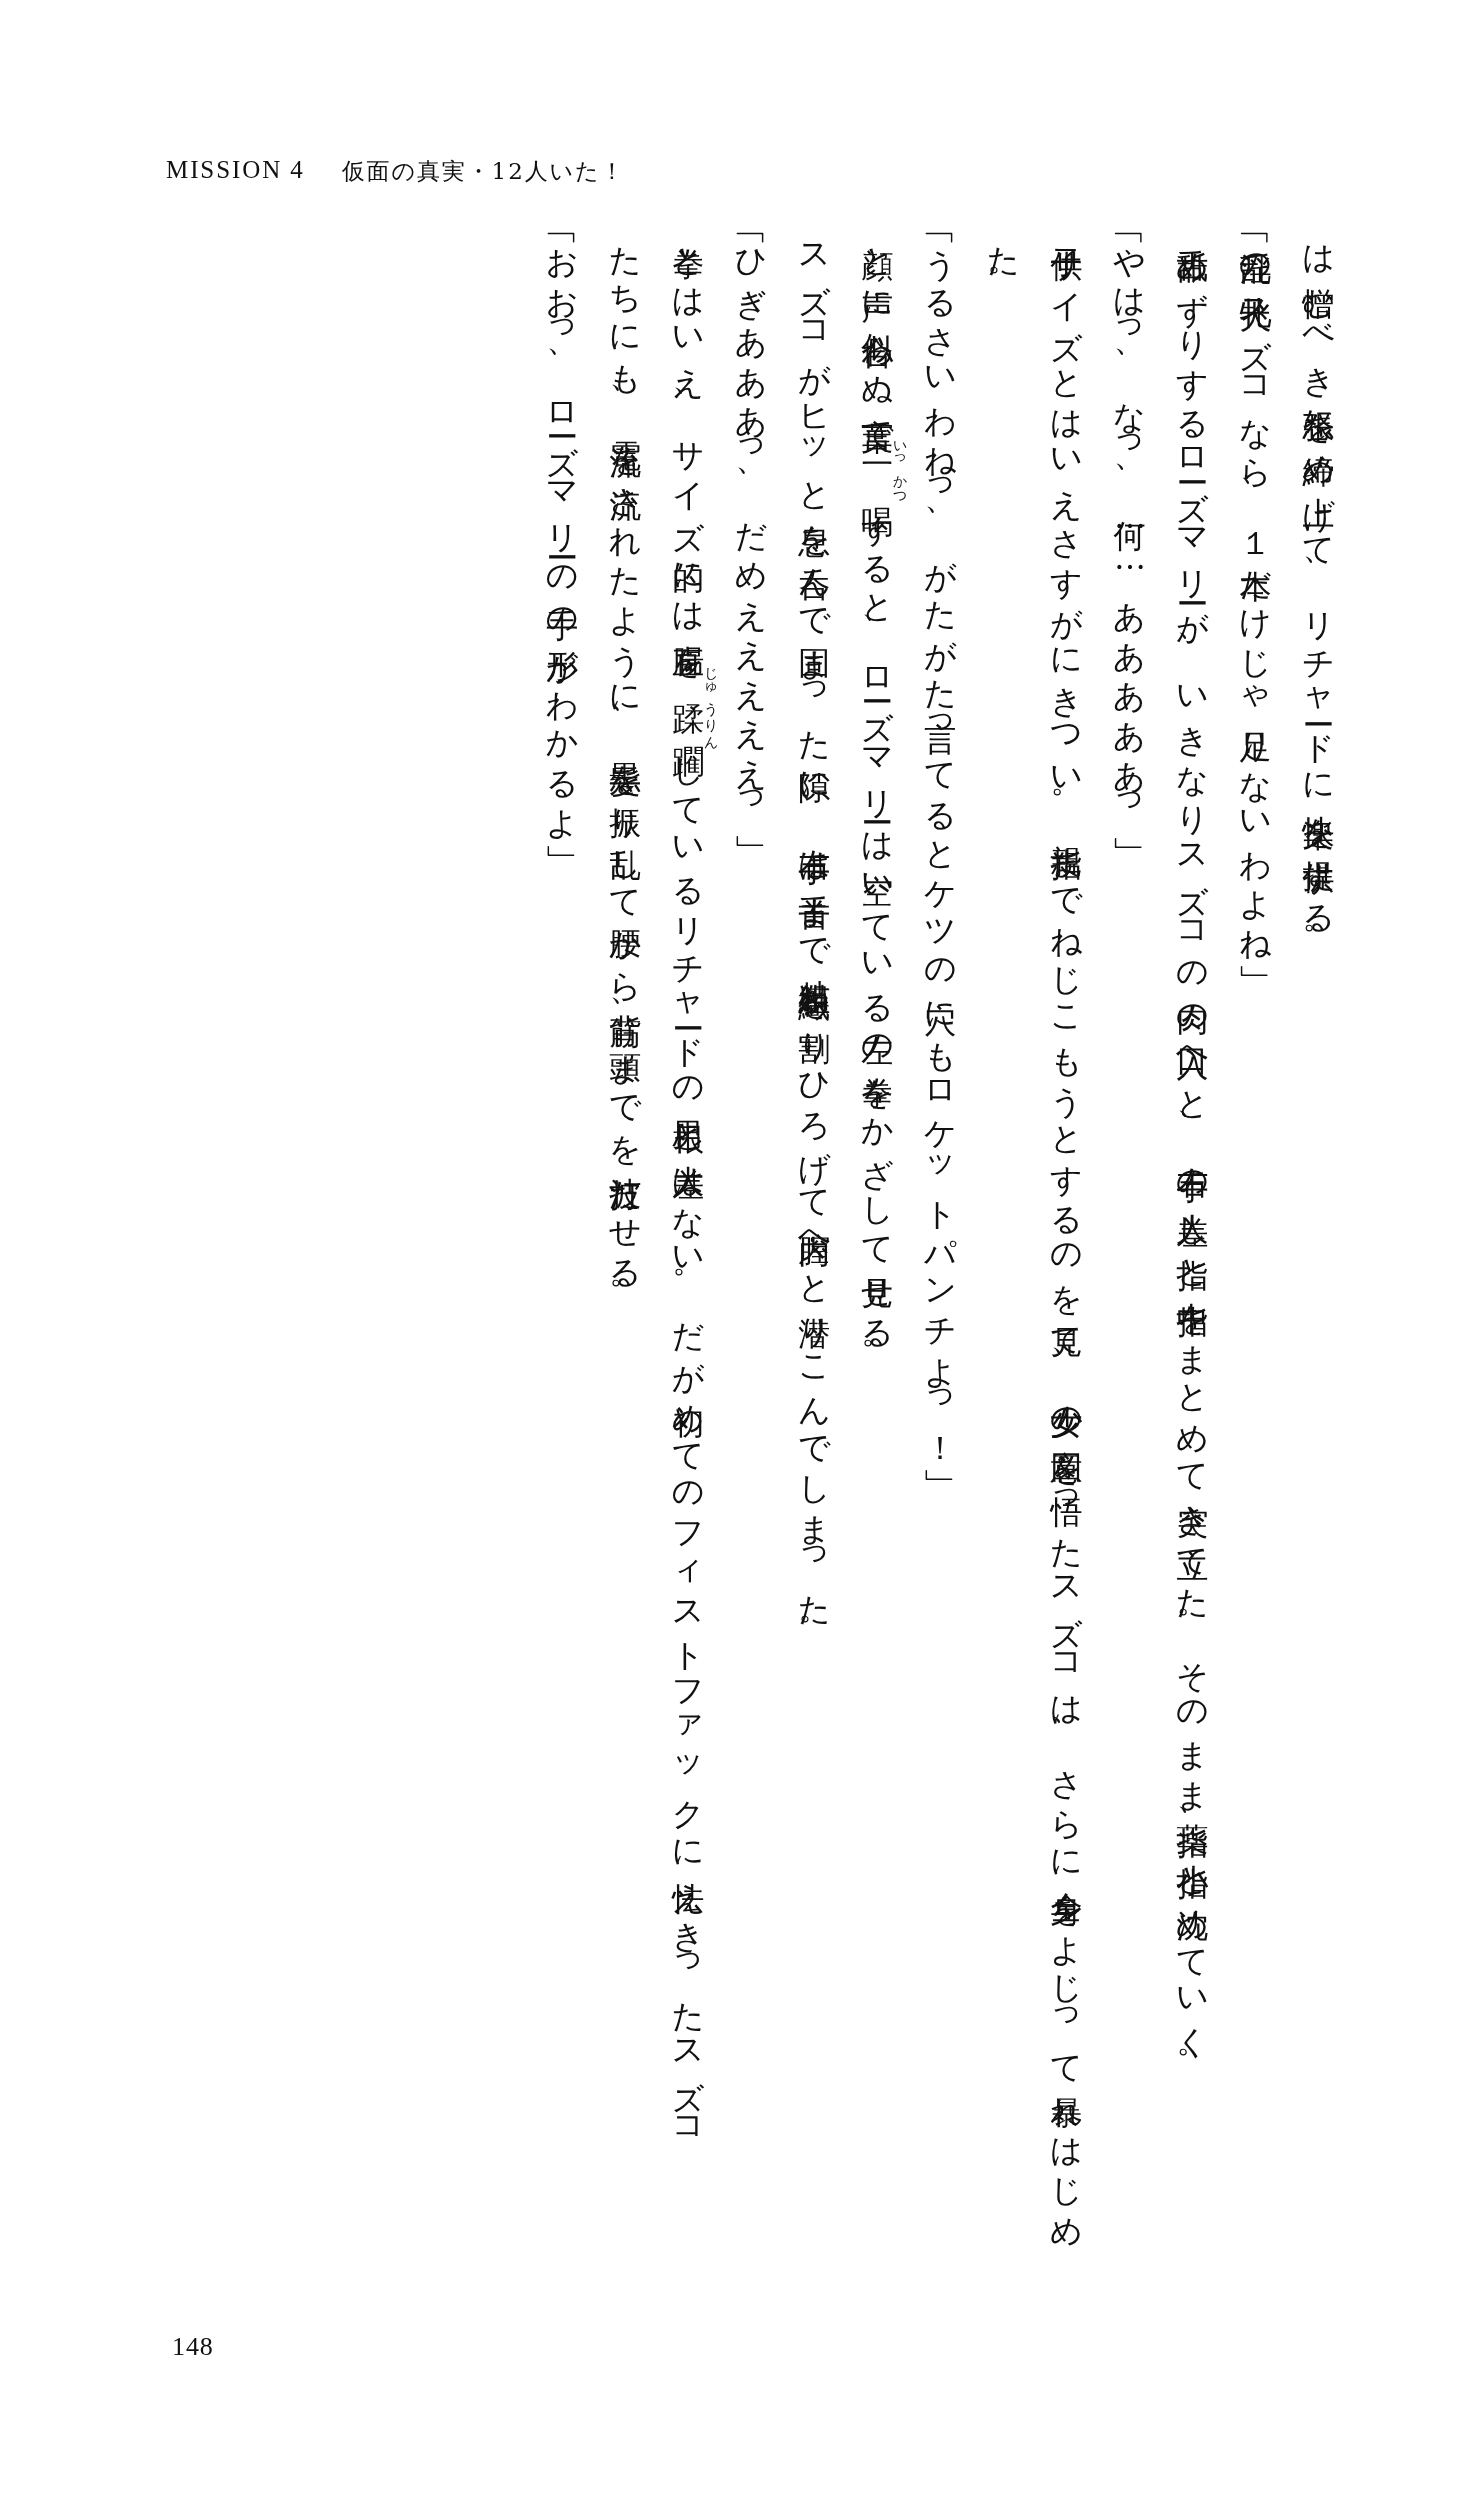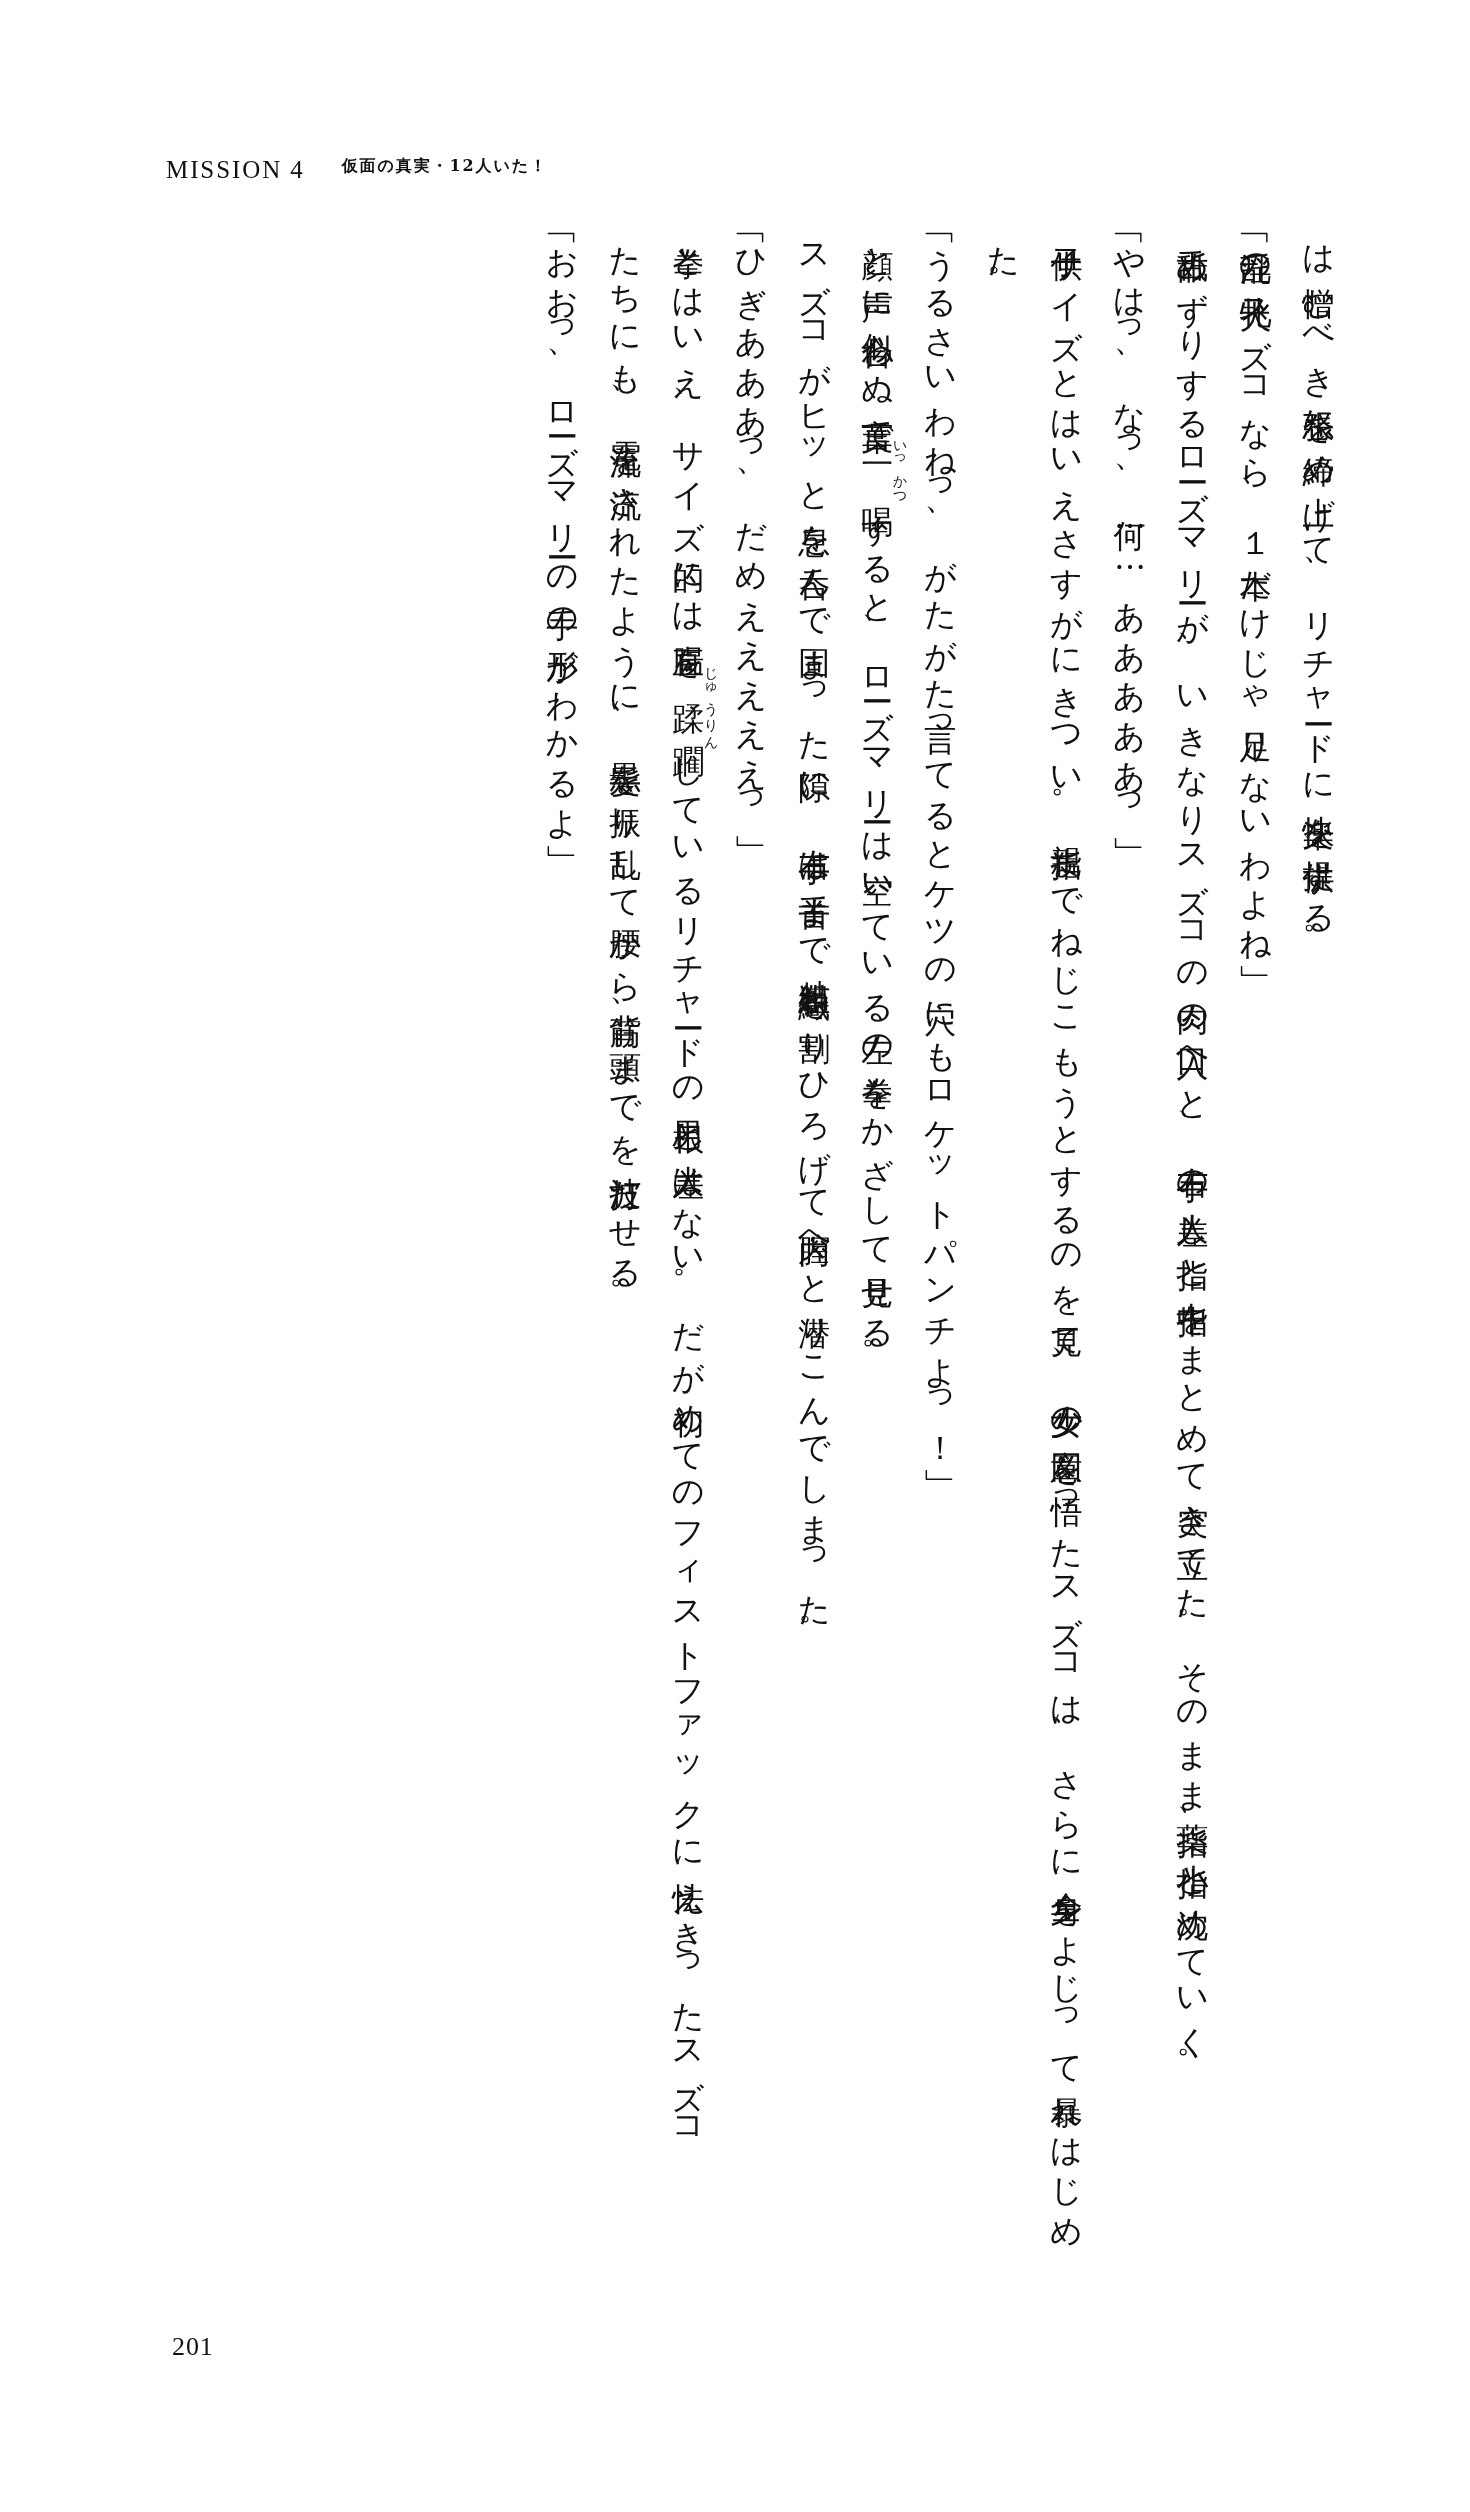--- a/index.html
+++ b/index.html
@@ -33,23 +33,23 @@
     white-space: nowrap;
   }
   .header .mission {
     font-family: "Liberation Serif", "DejaVu Serif", serif;
     font-size: 25px;
     letter-spacing: 1.9px;
     font-weight: 400;
   }
   .header .chapter {
     font-family: "DejaVu Serif", "Liberation Serif", serif;
-    font-size: 16px;
+    font-size: 23px;
     letter-spacing: 1.9px;
-    font-weight: 700;
+    font-weight: 400;
   }
 
   
   .body-text {
     position: absolute;
     top: 223px;
     left: 140px;
     width: 1210px;
     height: 2011px;
     writing-mode: vertical-rl;
@@ -111,16 +111,16 @@
     </p>
     <p>スズコがヒッと息を呑んで固まった隙に、右手は手首まで粘膜組織を割りひろげて膣内へと潜りこんでしまった。</p>
     <p>「ひぎあああっ、だめえええええっ」</p>
     <p>
       <span>拳とはいえ、サイズ的には直腸を</span><ruby><span>蹂躙</span><rt>じゅうりん</rt></ruby><span>しているリチャードの男根と大差はない。だが初めてのフィストファックに怯えきったスズコ</span>
     </p>
     <p>たちにも、電流を流されたように、黒髪を振り乱して腰から背筋、頭までを波打たせる。</p>
     <p>「おおっ、ローズマリーの手の形がわかるよ」</p>
   </div>
 
-  <div class="folio">201</div>
+  <div class="folio">148</div>
 
 </div>
 
 
 </body></html>

